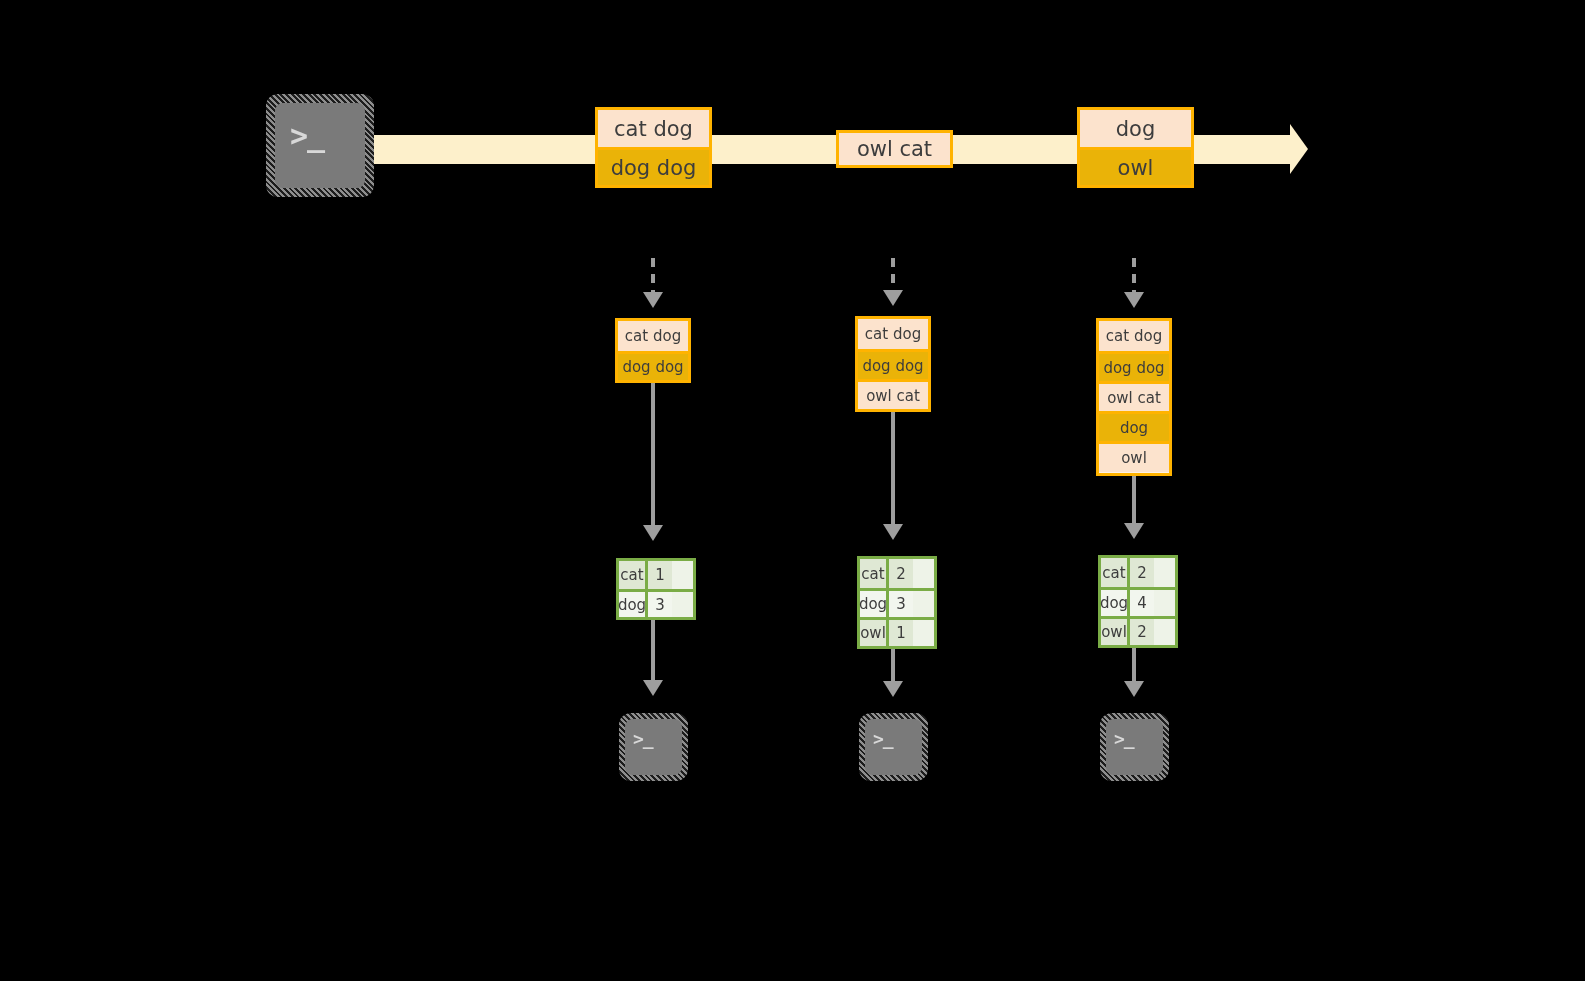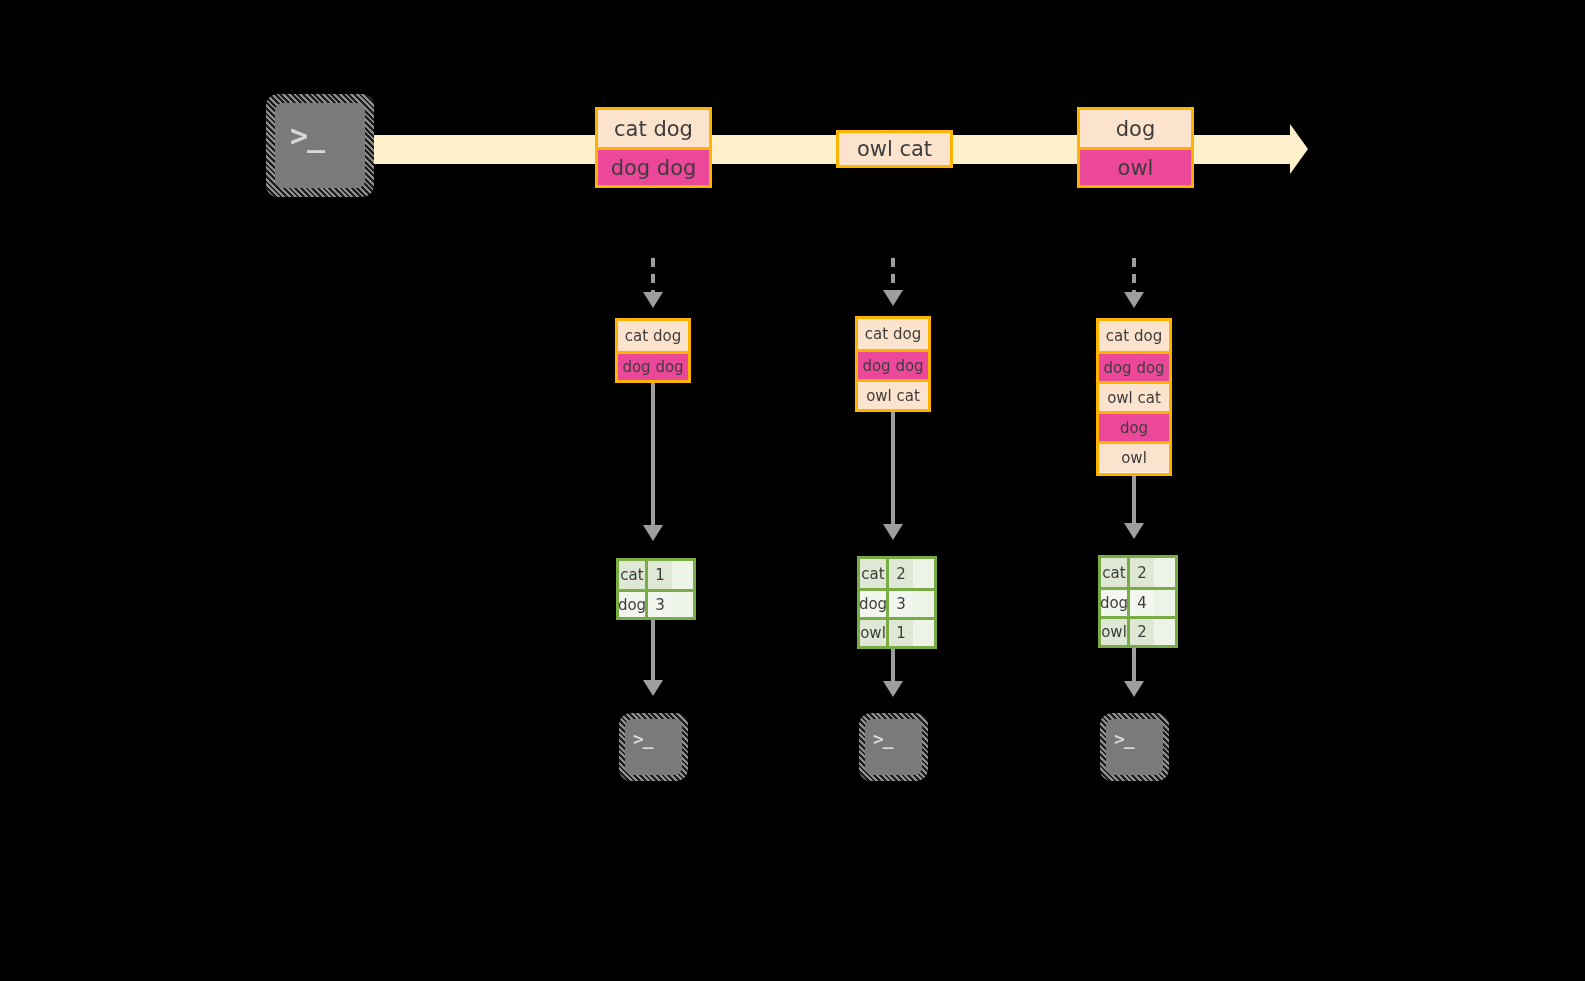--- a/index.html
+++ b/index.html
@@ -21,21 +21,21 @@
 
   
   .bar{background:#fdf0cb;}
   .arrowhead{width:0;height:0;}
 
   
   .obox{border:3px solid #ffb300;background:#fdf2e9;}
   .orow{display:flex;align-items:center;justify-content:center;
         color:#3d3d3d;box-sizing:border-box;white-space:nowrap;}
   .orow.dark{background:#fce3cd;}
-  .orow.light{background:#ec4899;}
+  .orow.light{background:#eab308;}
   .orow + .orow{border-top:3px solid #ffb300;}
 
   
   .gbox{border:3px solid #7aac46;background:#eef3e8;}
   .grow{display:flex;box-sizing:border-box;}
   .grow + .grow{border-top:3px solid #7aac46;}
   .gcell{display:flex;align-items:center;justify-content:center;
          color:#3d3d3d;box-sizing:border-box;white-space:nowrap;}
   .gcell.word{width:26px;}
   .gcell.cnt{width:27px;border-left:3px solid #7aac46;}

